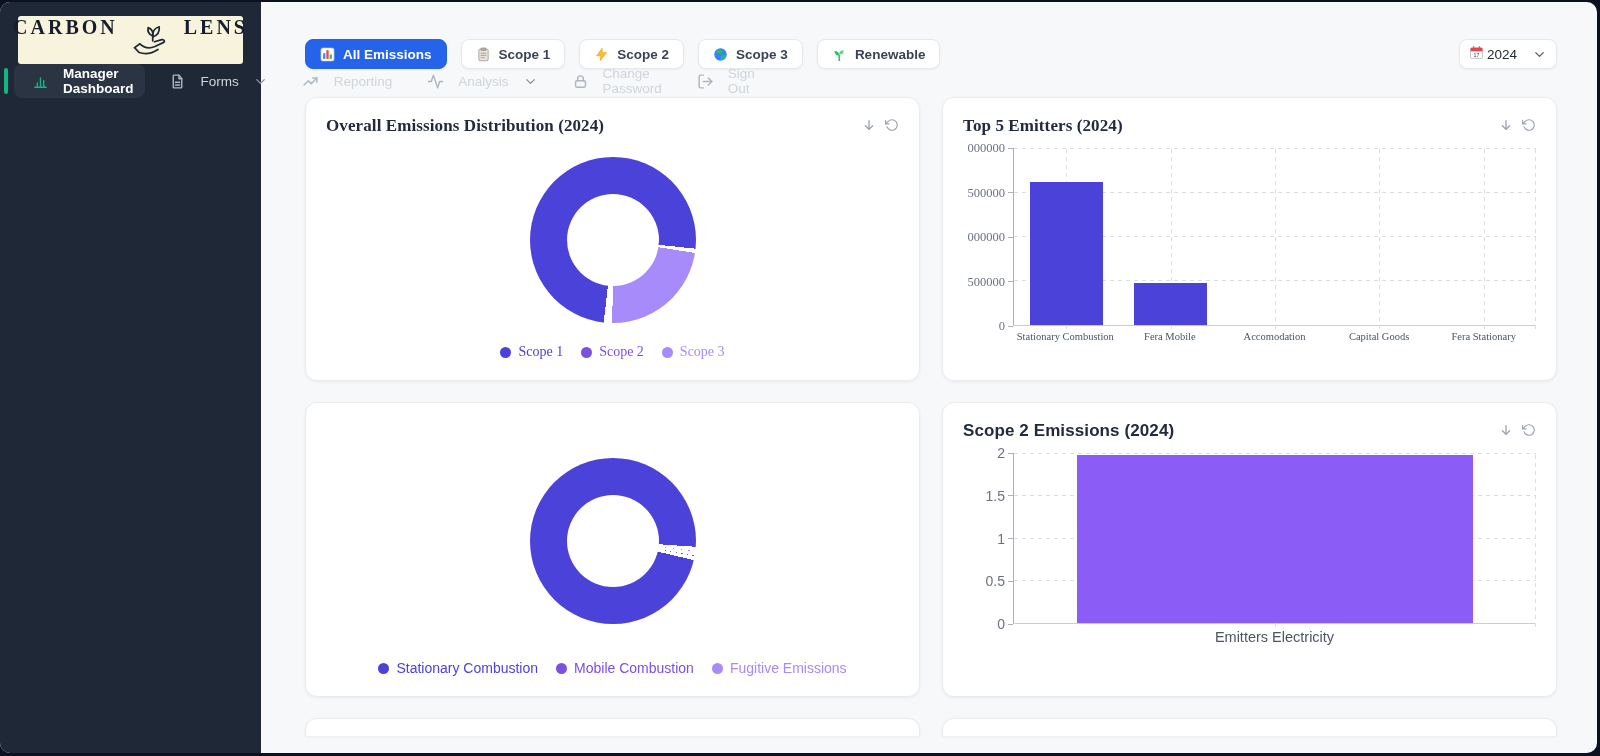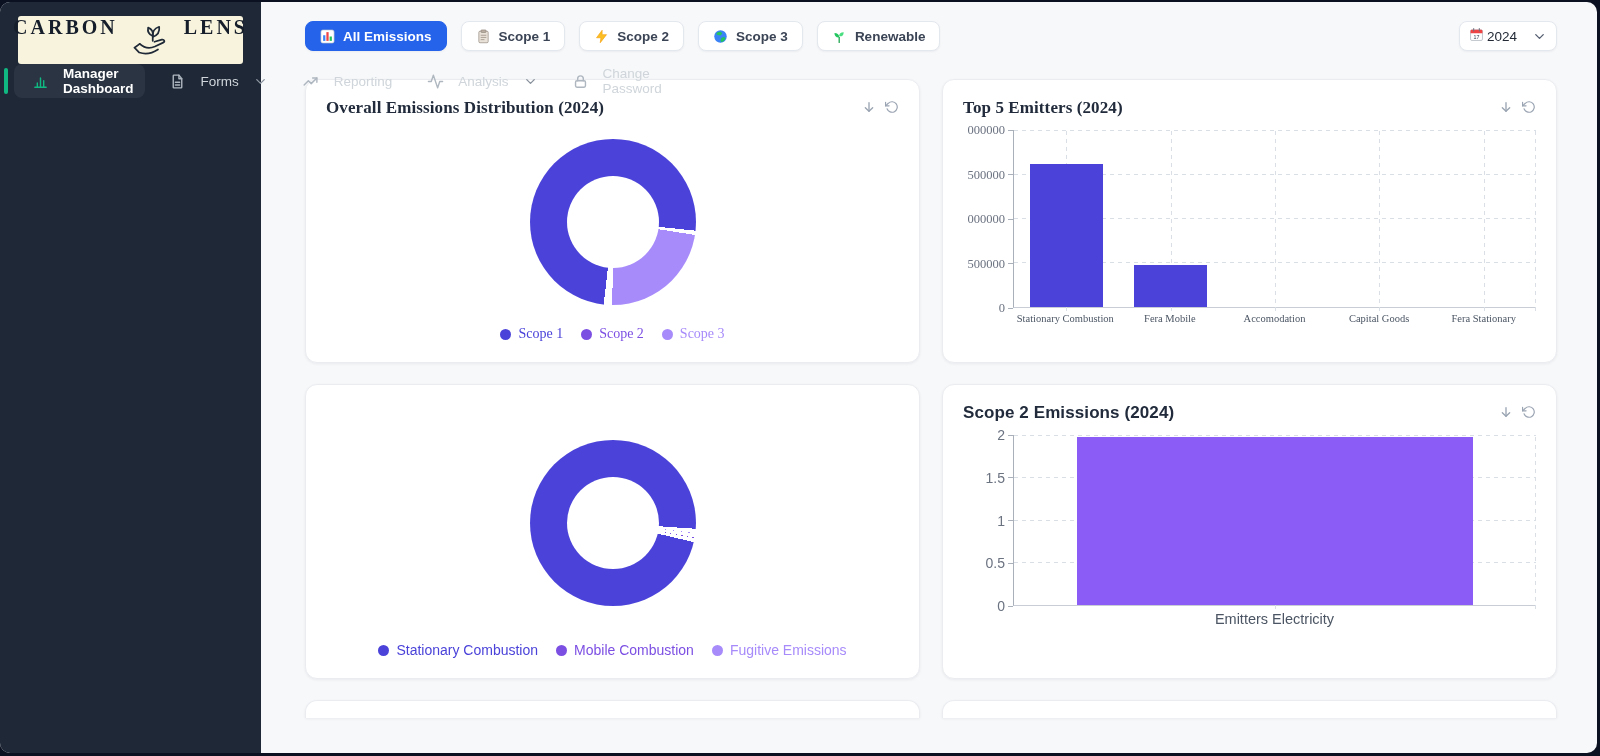--- a/index.html
+++ b/index.html
@@ -18,21 +18,21 @@
   .nav-item.active { background:#2a3442; color:#ffffff; font-weight:700; }
   .nav-item.active .ic { color:#10b981; }
   .nav-item.active::before { content:""; position:absolute; left:-10px; top:4px; width:4px; height:26px; border-radius:3px; background:#10b981; }
 
   
   .main { flex:1; padding:8px 40px 0 44px; overflow:hidden; }
   .banner { height:30px; background:#edf3fe; border-radius:9px; display:flex; align-items:center; padding:0 14px; font-size:13px; color:#2044c0; white-space:nowrap; }
   .banner b { color:#1e3a8a; font-weight:700; margin-right:6px; }
   .banner .breakdown { margin-left:26px; }
 
-  .filter-row { margin-top:11px; display:flex; align-items:center; }
+  .filter-row { margin-top:29px; display:flex; align-items:center; }
   .fbtn { height:30px; display:inline-flex; align-items:center; gap:8px; padding:0 14px; border-radius:8px; background:#ffffff; border:1px solid #e3e8ee; font-size:13.5px; font-weight:600; color:#3b4455; box-shadow:0 1px 2px rgba(16,24,40,.05); cursor:pointer; }
   .fbtn.active { background:#2563eb; border-color:#2563eb; color:#ffffff; }
   .fbtn .fic { display:flex; }
   .year-select { margin-left:auto; height:30px; width:98px; background:#fff; border:1px solid #e3e8ee; border-radius:8px; display:flex; align-items:center; gap:3px; padding:0 9px; font-size:13.5px; color:#232a36; cursor:pointer; box-shadow:0 1px 2px rgba(16,24,40,.05); }
   .year-select .chev { margin-left:auto; color:#596273; display:flex; }
 
   
   .grid { margin-top:28px; display:grid; grid-template-columns:1fr 1fr; column-gap:22px; row-gap:21px; }
   .card { background:#ffffff; border:1px solid #eaecf0; border-radius:12px; box-shadow:0 1px 3px rgba(16,24,40,.06); padding:18px 20px; display:flex; flex-direction:column; }
   .card.r1 { height:284px;font-family:Liberation Serif, serif; } .card.r2 { height:295px; }
@@ -139,20 +139,30 @@
           </div>
           <div class="nav-item">
             <span class="ic">
               <svg viewBox="0 0 24 24" width="17" height="17" fill="none" stroke="currentColor" stroke-width="2" stroke-linecap="round" stroke-linejoin="round">
                 <rect x="5" y="11" width="14" height="9" rx="2"></rect>
                 <path d="M8 11V8a4 4 0 0 1 8 0v3"></path>
               </svg>
             </span>
             <span>Change Password</span>
           </div>
+          <div class="nav-item">
+            <span class="ic">
+              <svg viewBox="0 0 24 24" width="17" height="17" fill="none" stroke="currentColor" stroke-width="2" stroke-linecap="round" stroke-linejoin="round">
+                <path d="M9 21H5a2 2 0 0 1-2-2V5a2 2 0 0 1 2-2h4"></path>
+                <polyline points="16 17 21 12 16 7"></polyline>
+                <line x1="21" y1="12" x2="9" y2="12"></line>
+              </svg>
+            </span>
+            <span>Sign Out</span>
+          </div>
         </nav>
   </aside>
 
   <div class="main">
 
 
     <div class="filter-row">
       <span id="filters" style="display:flex;gap:14px">
             <button class="fbtn active">
               <span class="fic">

